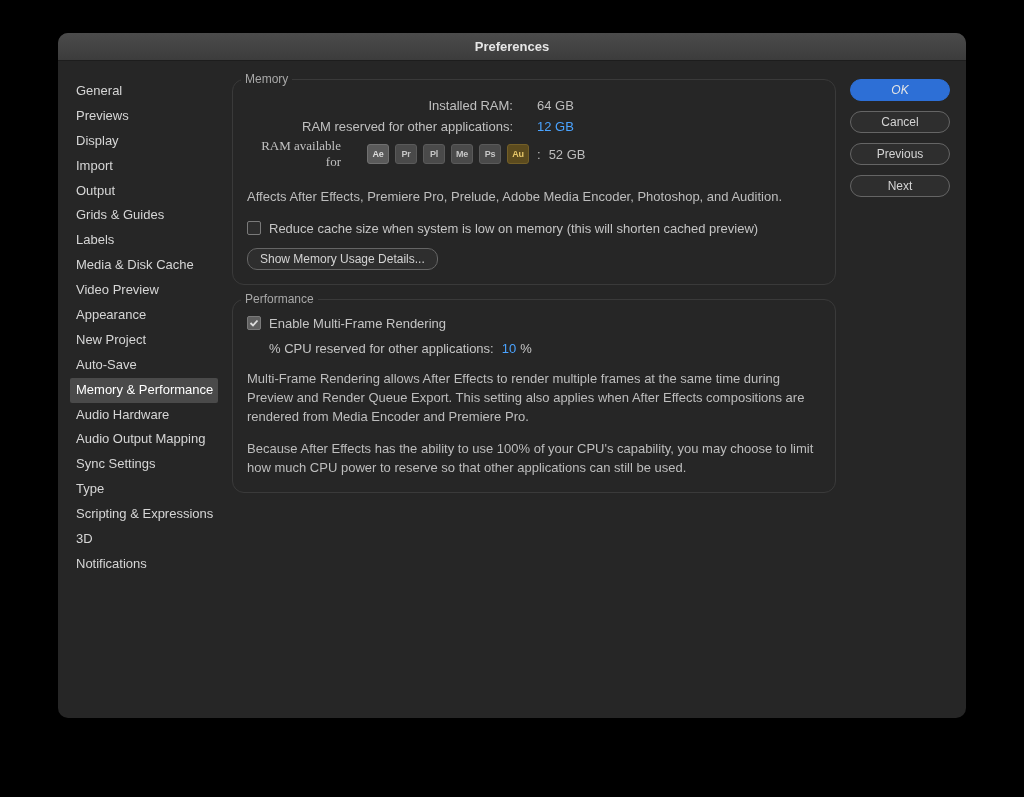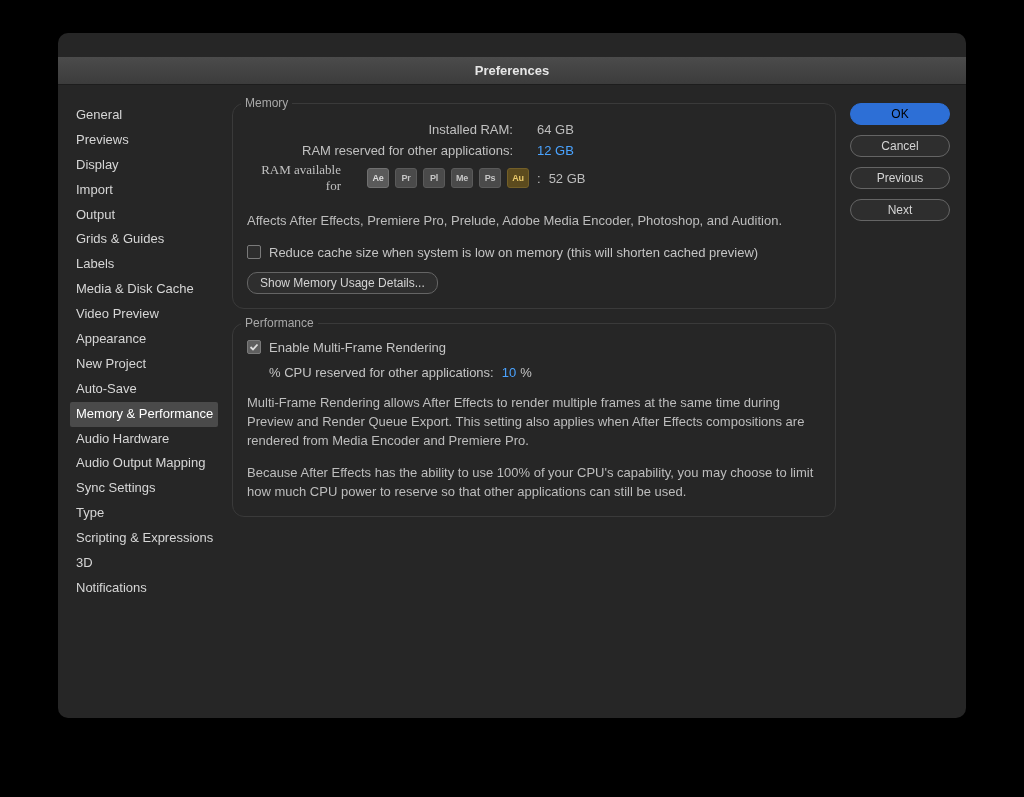--- a/index.html
+++ b/index.html
@@ -29,21 +29,20 @@
   .titlebar {
     height: 28px;
     background: linear-gradient(#4b4b4b, #3c3c3c);
     border-bottom: 1px solid #1d1d1d;
     display: flex;
     align-items: center;
     justify-content: center;
     font-weight: 600;
     color: #e6e6e6;
     font-size: 13px;
-    margin-top: 24px;
   }
   .body {
     flex: 1;
     display: flex;
     padding: 18px 16px 18px 12px;
     gap: 14px;
   }
   .sidebar {
     width: 148px;
     display: flex;
@@ -197,21 +196,22 @@
     color:#d4d4d4;
     font-size:12px;
     display:flex;
     align-items:center;
     justify-content:center;
     cursor:pointer;
   }
   .btn.primary {
     background:#2d6fd6;
     border-color:#2d6fd6;
-    color:#000000;
+    color:#e5e5e5;
+    font-style:italic;
   }
 </style>
 </head>
 <body>
 
 <div class="dialog">
   <div class="titlebar">
     <span>Preferences</span>
   </div>
   <div class="body">

